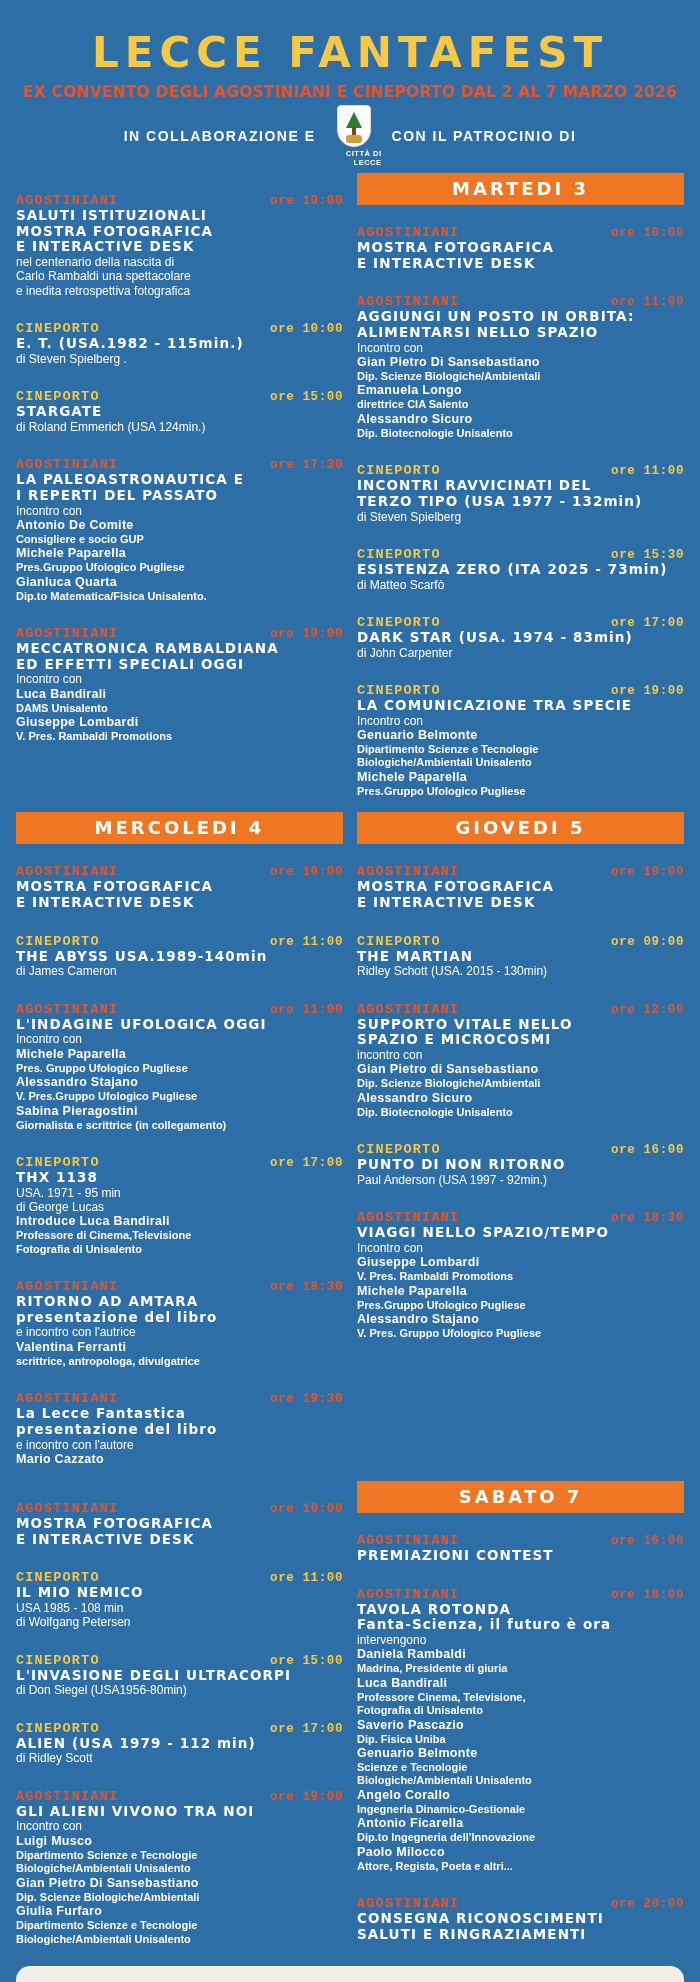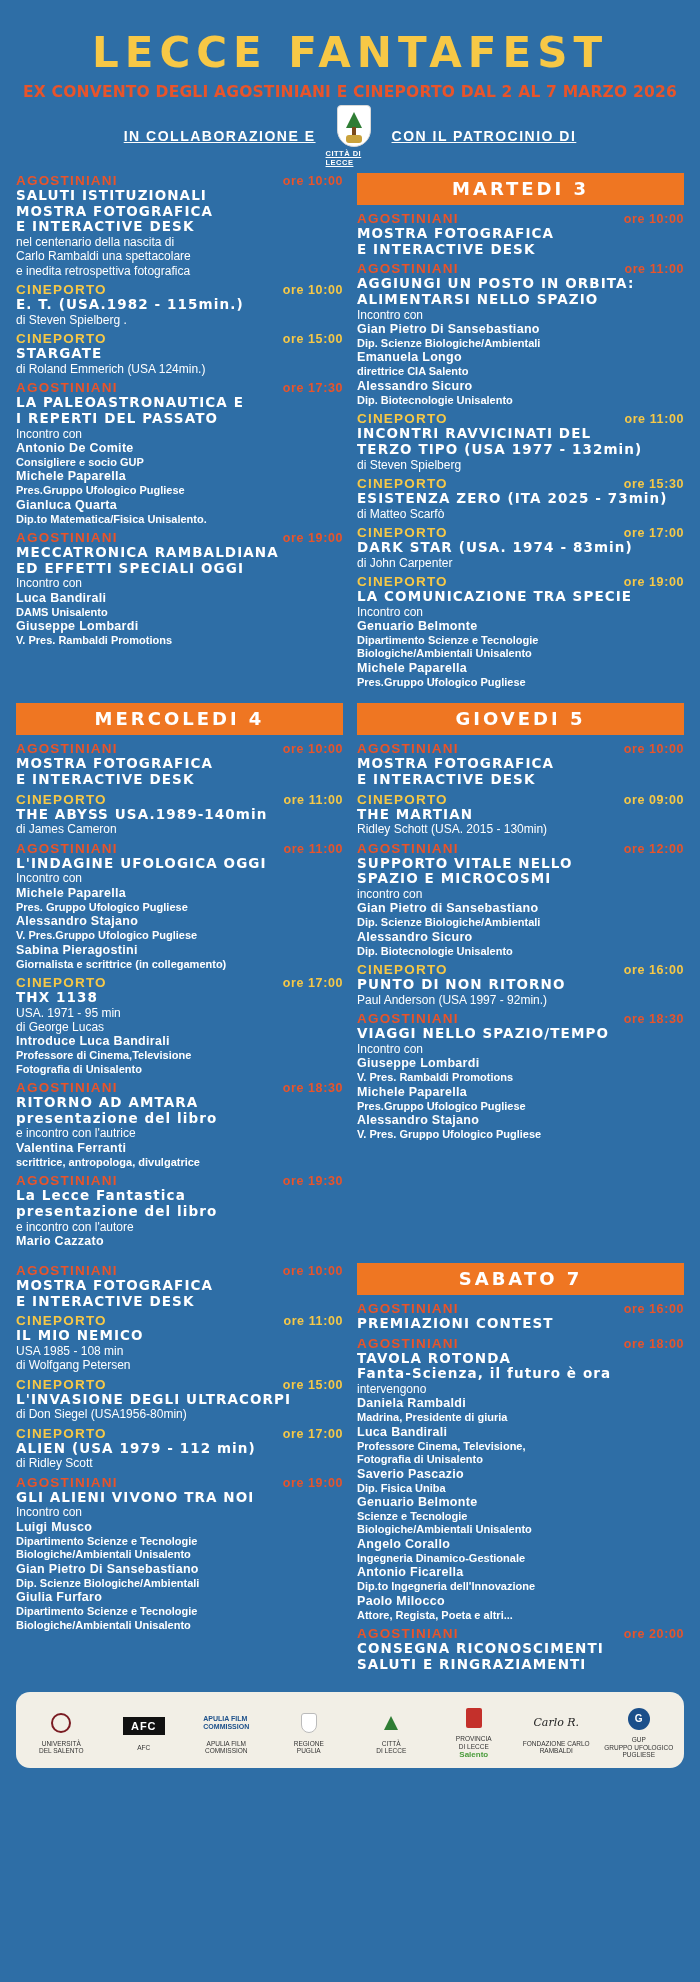--- a/index.html
+++ b/index.html
@@ -34,31 +34,30 @@
     letter-spacing: 0.2px;
     margin-bottom: 4px;
     font-family: "DejaVu Sans", sans-serif;
   }
   .collab {
     display: flex;
     align-items: center;
     justify-content: center;
     gap: 10px;
     margin-bottom: 6px;
-    text-decoration: underline;
   }
   .collab-text {
     color: #ffffff;
     font-size: 14px;
     font-weight: bold;
     letter-spacing: 1.5px;
   }
   .crest {
     width: 56px;
-    text-align: left;
+    text-align: right;
   }
   .crest-shield {
     width: 34px; height: 42px;
     margin: 0 auto;
     background: #ffffff;
     border-radius: 4px 4px 17px 17px;
     position: relative;
     border: 1px solid #d8d8d8;
     overflow: hidden;
   }
@@ -97,25 +96,26 @@
     letter-spacing: 3px;
     padding: 5px 0 6px 0;
     margin-bottom: 6px;
     font-family: "DejaVu Sans", sans-serif;
   }
   .ev { margin-bottom: 1px; }
   .line-venue {
     font-weight: bold;
     font-size: 13.5px;
     letter-spacing: 1.2px;
-    font-family: Liberation Sans, sans-serif;
+    font-family: Liberation Mono, monospace;
     display: flex;
     justify-content: space-between;
     align-items: baseline;
     gap: 6px;
+    margin-top: 20px;
   }
   .venue-ag { color: #e8542a; }
   .venue-ci { color: #f7c846; align-items: flex-end; }
   .time {
     color: inherit;
     font-size: 12.5px;
     letter-spacing: 0.6px;
     font-weight: bold;
     white-space: nowrap;
   }

